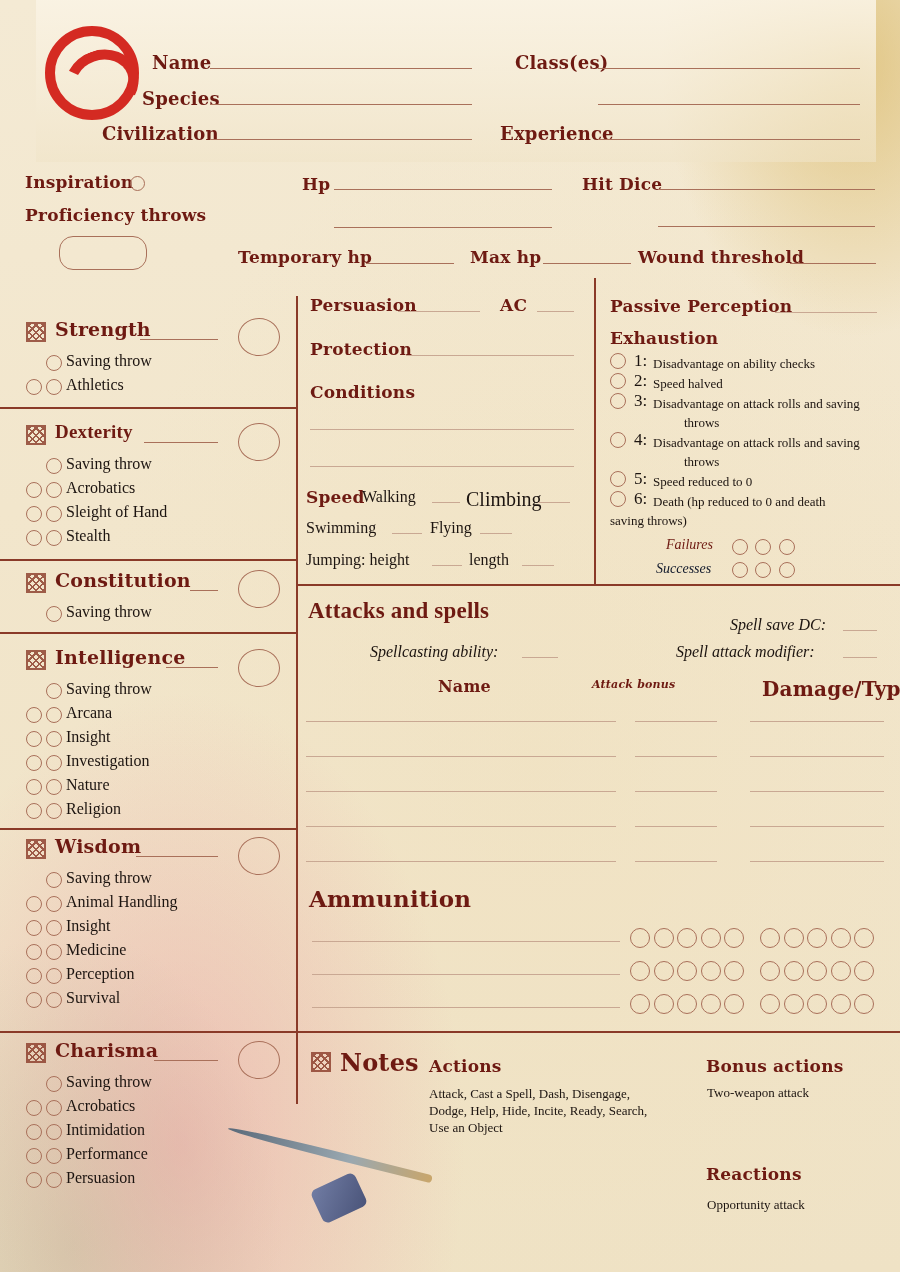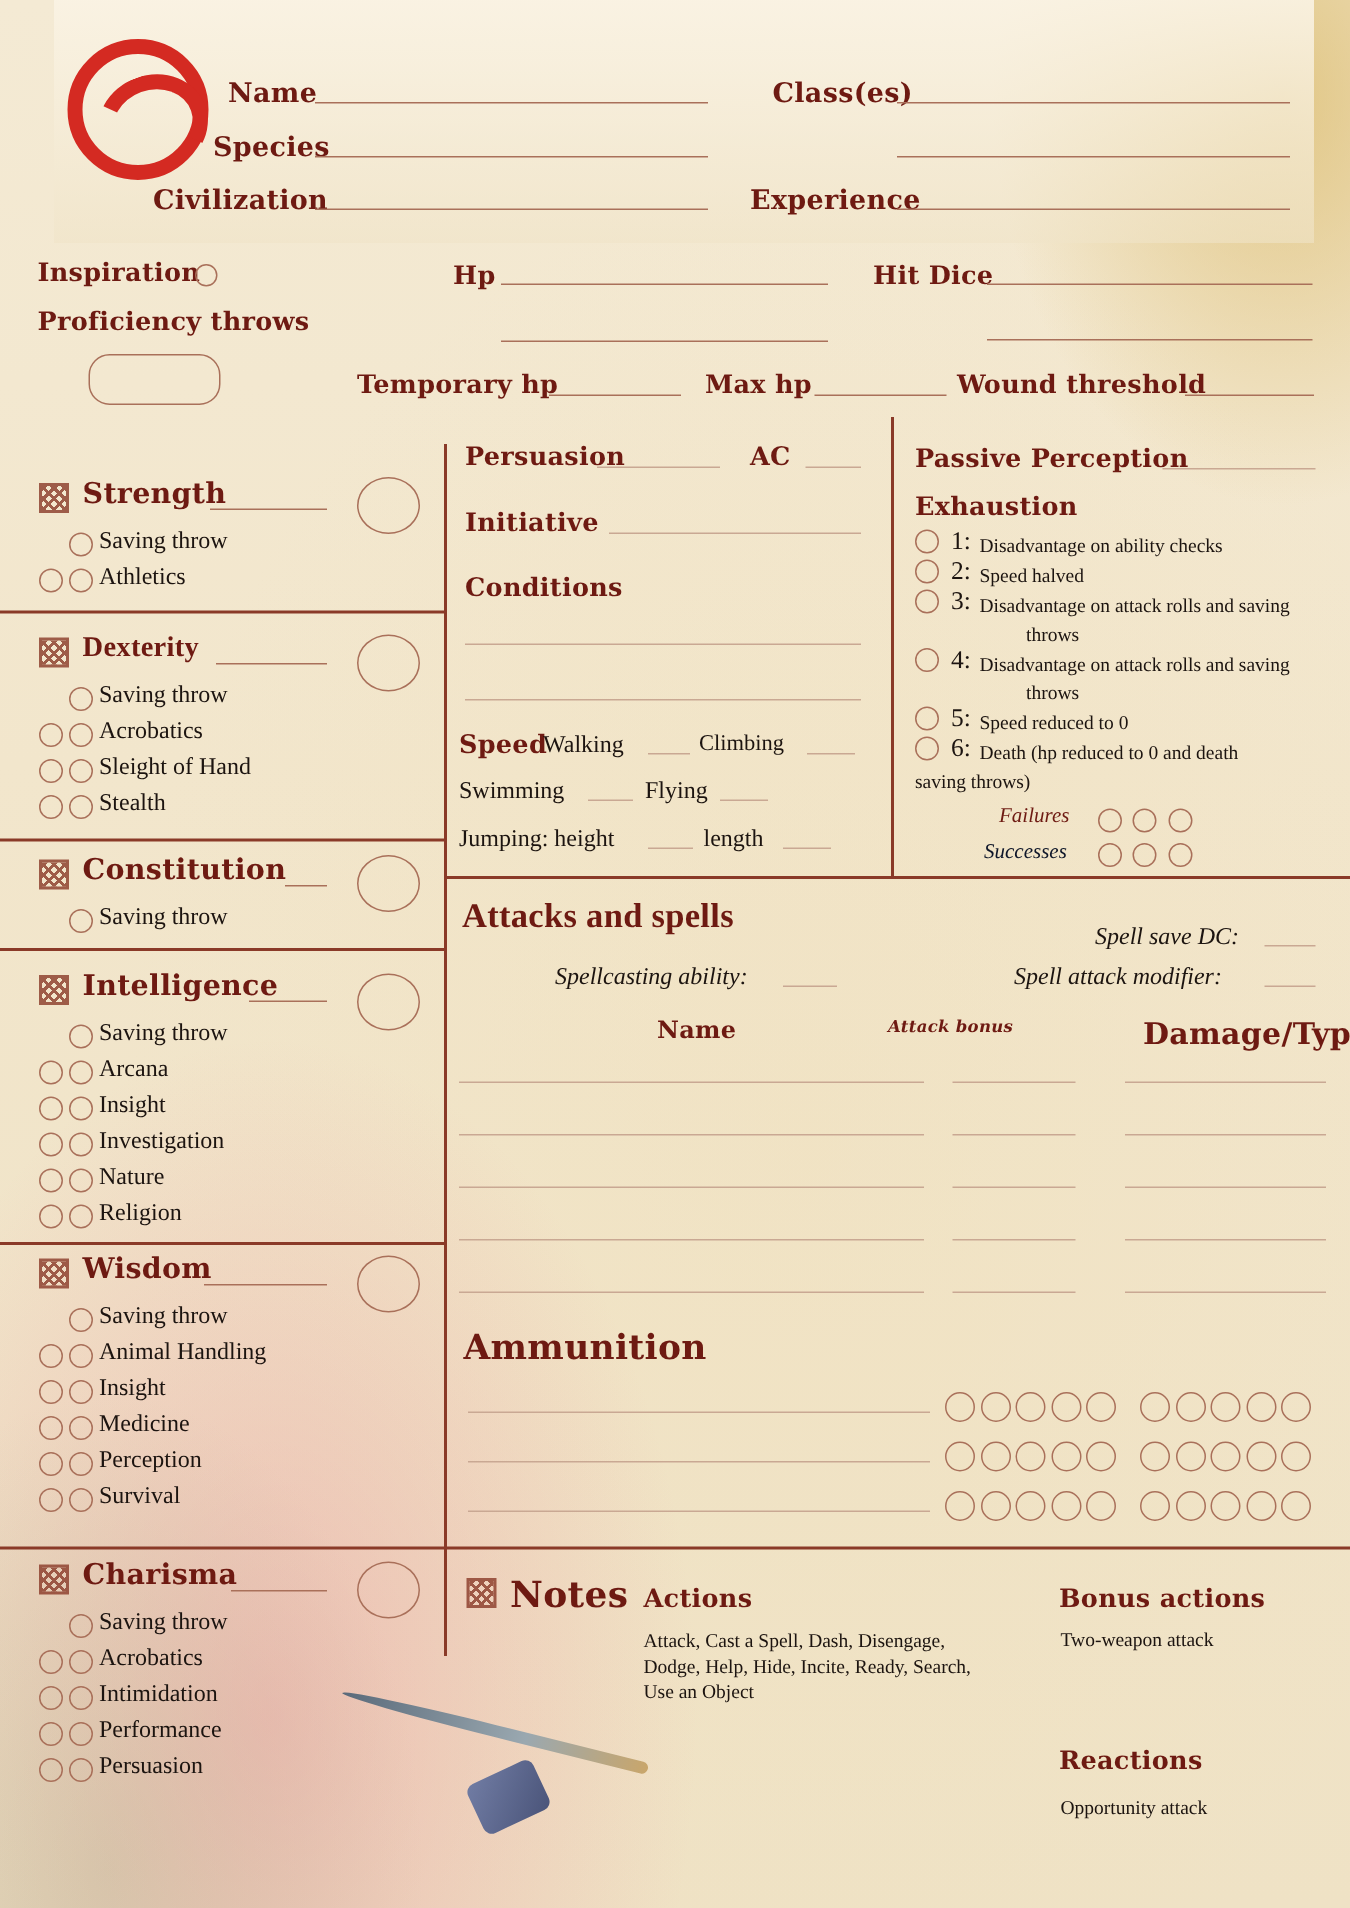--- a/index.html
+++ b/index.html
@@ -196,30 +196,30 @@
     <span class="skill" style="left:66px;top:1145px;">Performance</span>
     <div class="sc" style="left:26px;top:1172px;"></div>
     <div class="sc" style="left:46px;top:1172px;"></div>
     <span class="skill" style="left:66px;top:1169px;">Persuasion</span>
   </div>
 
 <span class="abs h" style="left:310px;top:295px;font-size:17px;">Persuasion</span>
 <div class="line light" style="left:398px;top:311px;width:82px;"></div>
 <span class="abs h" style="left:500px;top:295px;font-size:17px;">AC</span>
 <div class="line light" style="left:537px;top:311px;width:37px;"></div>
-<span class="abs h" style="left:310px;top:339px;font-size:17px;">Initiative</span>
+<span class="abs h" style="left:310px;top:339px;font-size:17px;">Protection</span>
 <div class="line light" style="left:406px;top:355px;width:168px;"></div>
 <span class="abs h" style="left:310px;top:382px;font-size:17px;">Conditions</span>
 <div class="line light" style="left:310px;top:429px;width:264px;"></div>
 <div class="line light" style="left:310px;top:466px;width:264px;"></div>
 
 <span class="abs h" style="left:306px;top:487px;font-size:17px;">Speed</span>
 <span class="abs small" style="left:362px;top:488px;font-size:16px;">Walking</span>
 <div class="line light" style="left:432px;top:502px;width:28px;"></div>
-<span class="abs small" style="left:466px;top:488px;font-size:15px;">Climbing</span>
+<span class="abs small" style="left:466px;top:488px;font-size:20px;">Climbing</span>
 <div class="line light" style="left:538px;top:502px;width:32px;"></div>
 <span class="abs small" style="left:306px;top:519px;font-size:16px;">Swimming</span>
 <div class="line light" style="left:392px;top:533px;width:30px;"></div>
 <span class="abs small" style="left:430px;top:519px;font-size:16px;">Flying</span>
 <div class="line light" style="left:480px;top:533px;width:32px;"></div>
 <span class="abs small" style="left:306px;top:551px;font-size:16px;">Jumping: height</span>
 <div class="line light" style="left:432px;top:565px;width:30px;"></div>
 <span class="abs small" style="left:469px;top:551px;font-size:16px;">length</span>
 <div class="line light" style="left:522px;top:565px;width:32px;"></div>
 

